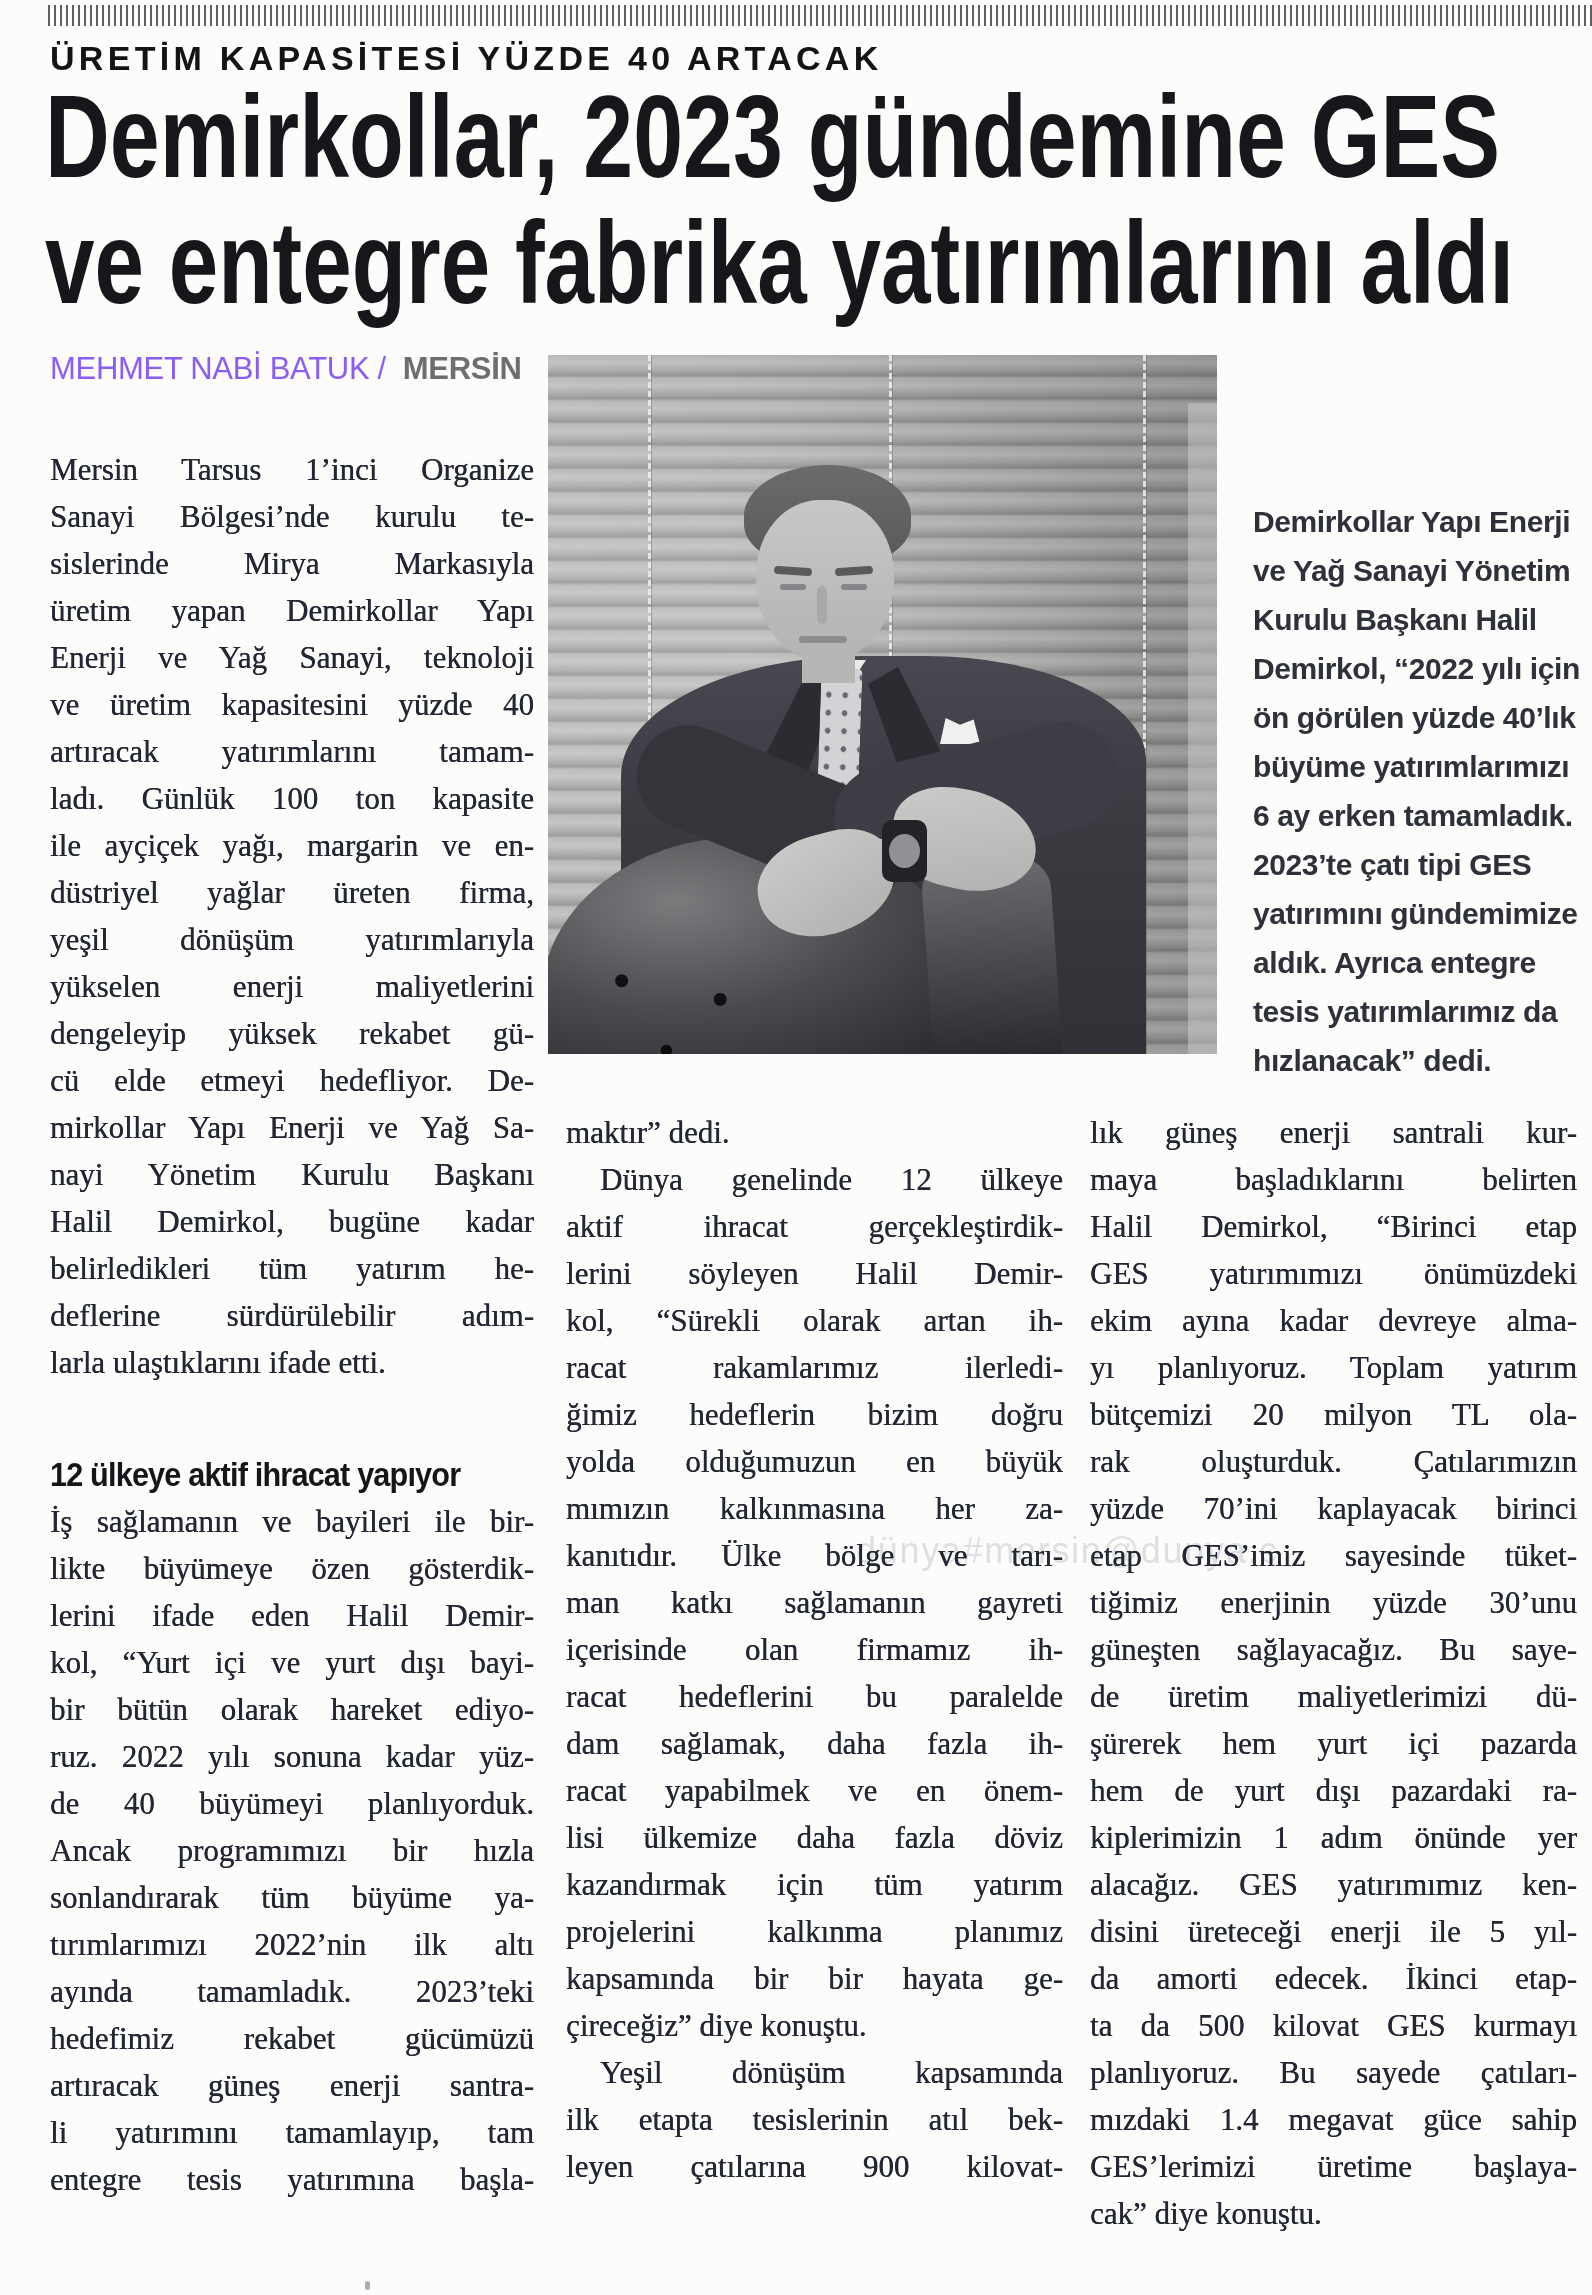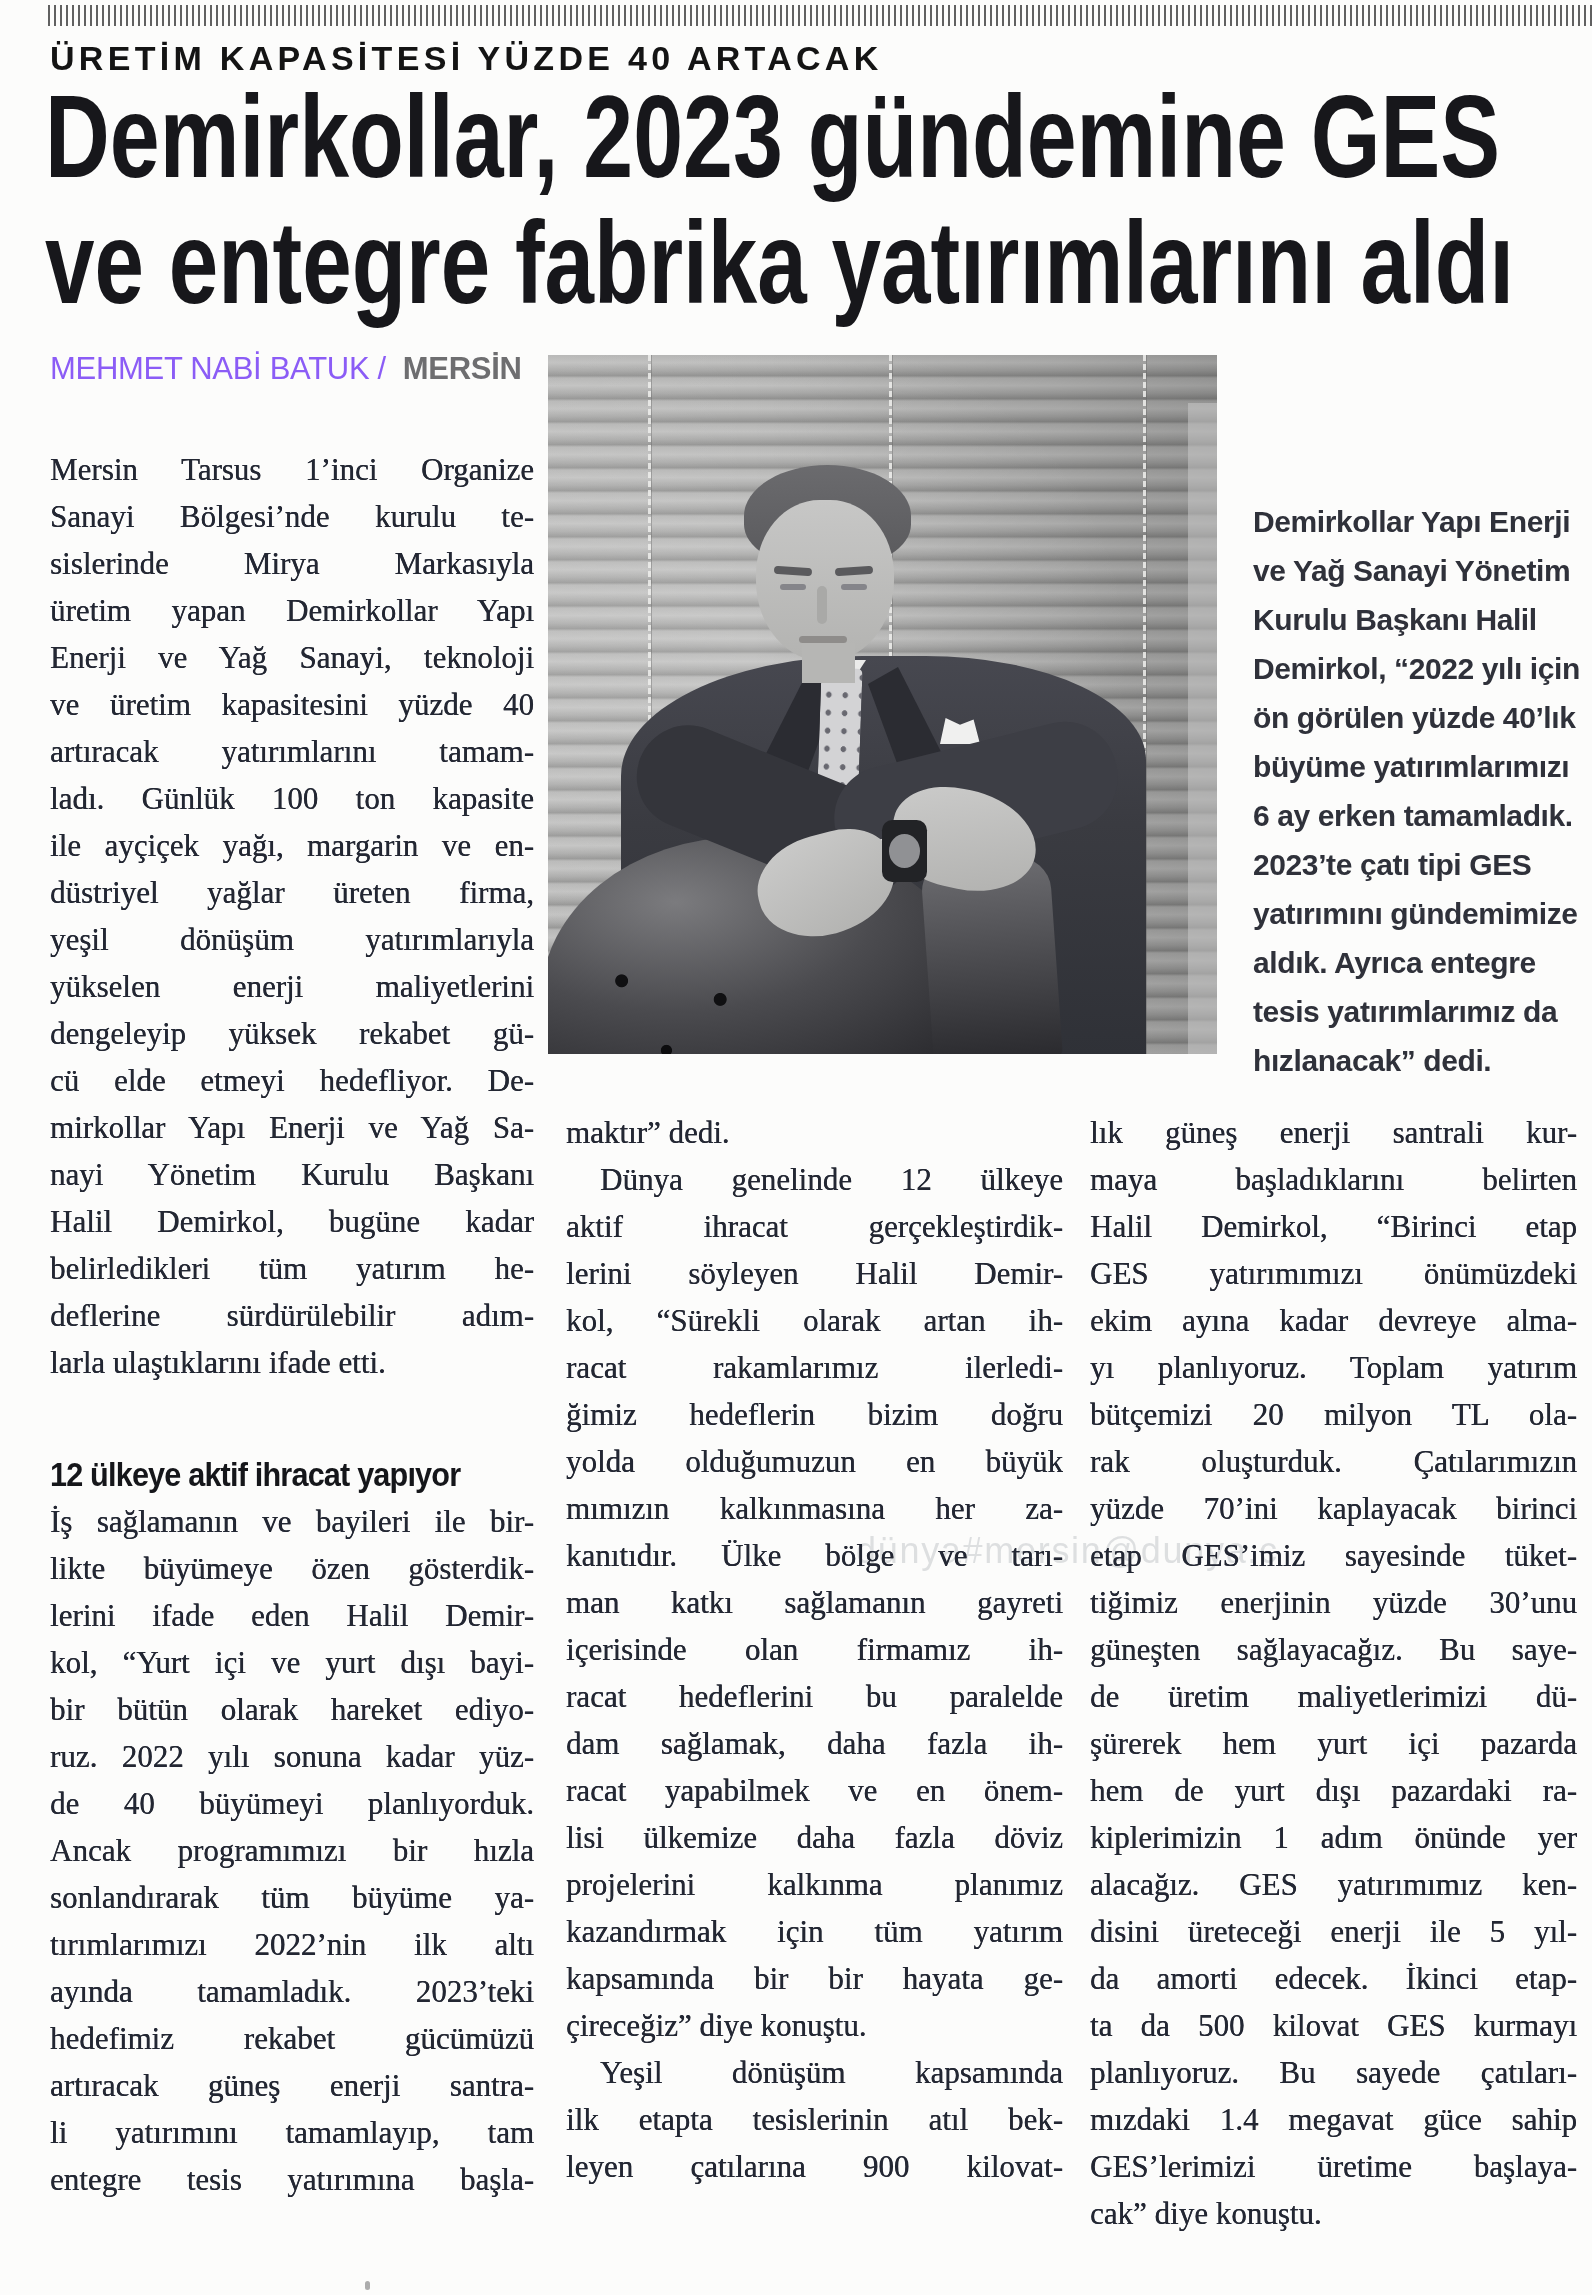--- a/index.html
+++ b/index.html
@@ -222,22 +222,22 @@
       <div class="bl">ğimiz hedeflerin bizim doğru</div>
       <div class="bl">yolda olduğumuzun en büyük</div>
       <div class="bl">mımızın kalkınmasına her za-</div>
       <div class="bl">kanıtıdır. Ülke bölge ve tarı-</div>
       <div class="bl">man katkı sağlamanın gayreti</div>
       <div class="bl">içerisinde olan firmamız ih-</div>
       <div class="bl">racat hedeflerini bu paralelde</div>
       <div class="bl">dam sağlamak, daha fazla ih-</div>
       <div class="bl">racat yapabilmek ve en önem-</div>
       <div class="bl">lisi ülkemize daha fazla döviz</div>
+      <div class="bl">kazandırmak için tüm yatırım</div>
       <div class="bl">projelerini kalkınma planımız</div>
-      <div class="bl">kazandırmak için tüm yatırım</div>
       <div class="bl">kapsamında bir bir hayata ge-</div>
       <div class="bl nj">çireceğiz” diye konuştu.</div>
       <div class="bl ind">Yeşil dönüşüm kapsamında</div>
       <div class="bl">ilk etapta tesislerinin atıl bek-</div>
       <div class="bl">leyen çatılarına 900 kilovat-</div>
     </div>
   <div class="col col3" id="c3">
       <div class="bl">lık güneş enerji santrali kur-</div>
       <div class="bl">maya başladıklarını belirten</div>
       <div class="bl">Halil Demirkol, “Birinci etap</div>

